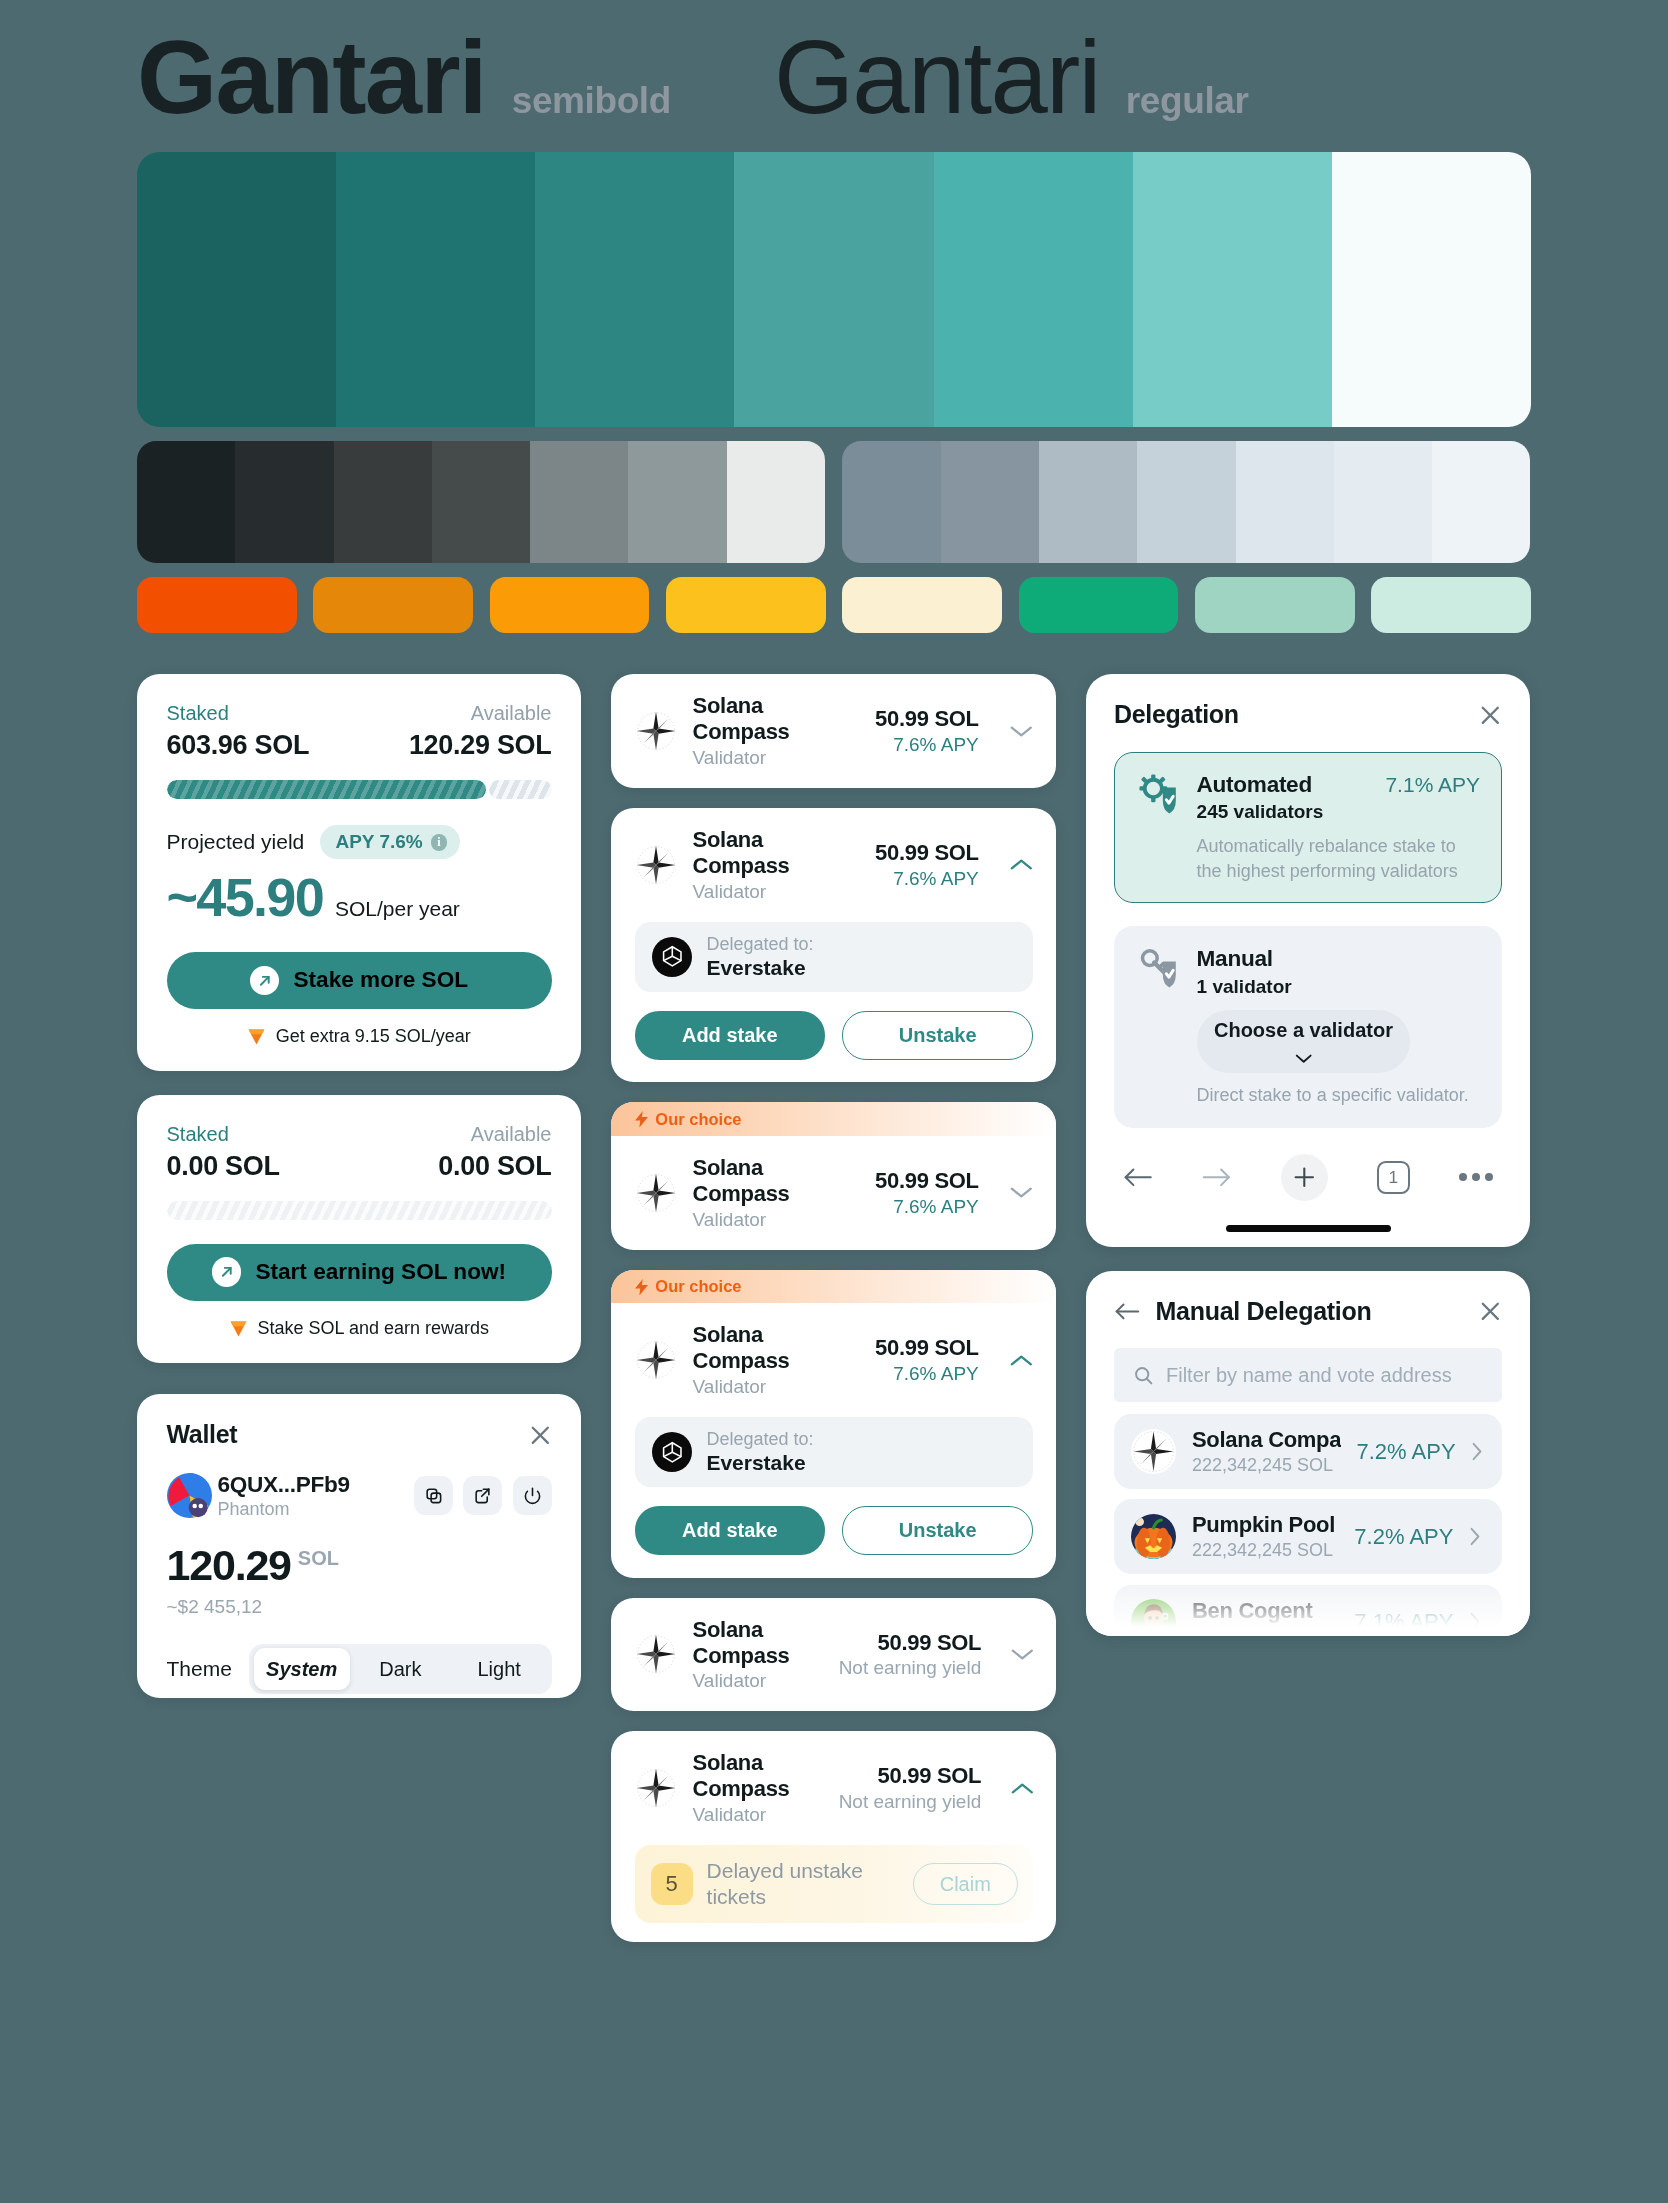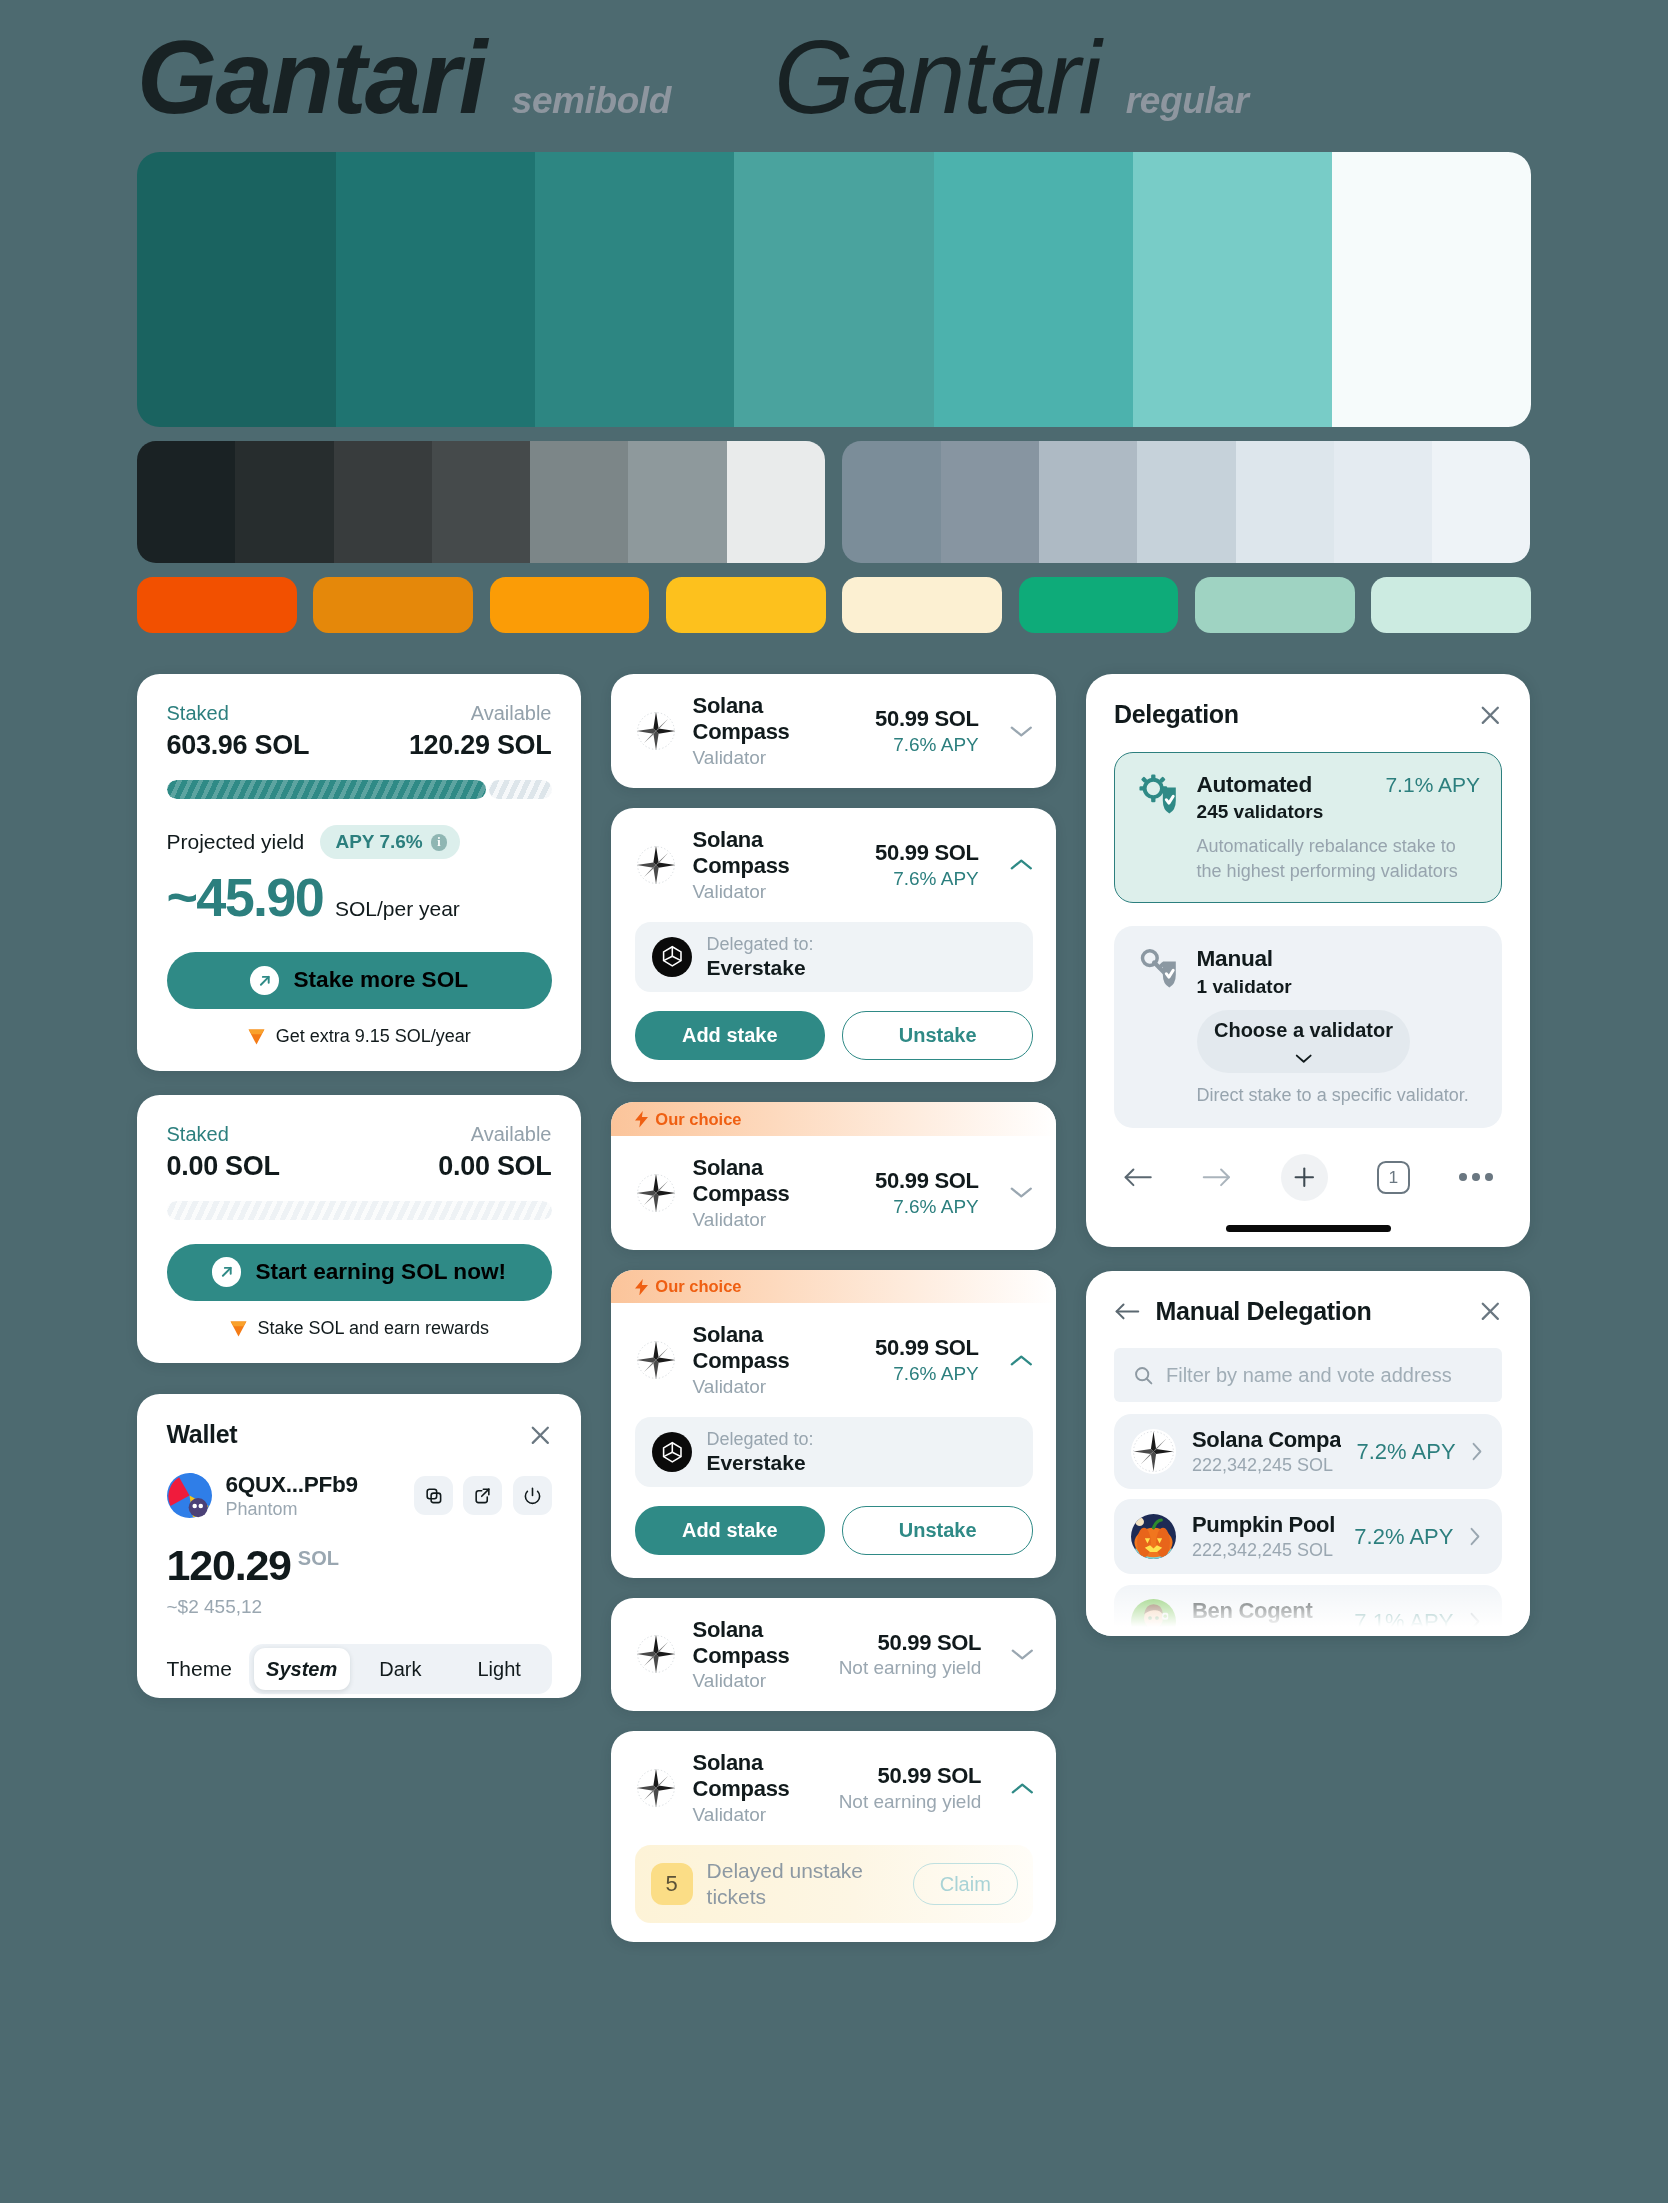--- a/index.html
+++ b/index.html
@@ -11,21 +11,20 @@
     position: relative;
     overflow: hidden;
   }
 
   
   .header {
     display: flex;
     align-items: baseline;
     padding: 19px 0 0 137px;
     height: 148px;
-    font-style: italic;
   }
   .font-block { display: flex; align-items: baseline; }
   .font-block.second { margin-left: 103px; }
   .font-name {
     font-size: 103px;
     color: #182224;
     letter-spacing: -1.7px;
     line-height: 1.15;
   }
   .font-name.semibold { font-weight: 600; }
@@ -236,21 +235,21 @@
     border: 1.3px solid #bfe0e0; background: transparent; color: #a9d3d6;
     border-radius: 22.6px; height: 42px; padding: 0 26px; font-size: 20px; cursor: pointer;
     font-family: "Liberation Sans", sans-serif;
   }
 
   
   .wallet { padding: 26px 29.5px 0 29.5px; height: 304px; overflow: hidden; position: relative; margin-top: 8px; }
   .wallet-head { display: flex; align-items: center; justify-content: space-between; }
   .wallet-title { font-size: 25px; font-weight: 700; color: #111a1c; letter-spacing: -0.3px; }
   .x-btn { width: 22.6px; height: 22.6px; cursor: pointer; }
-  .wallet-acct { display: flex; align-items: center; margin-top: 22.6px; gap: 14px; }
+  .wallet-acct { display: flex; align-items: center; margin-top: 22.6px; gap: 6px; }
   .phantom-av { width: 45px; height: 45px; flex: 0 0 45px; position: relative; }
   .acct-name { font-size: 22.6px; font-weight: 600; color: #111a1c; letter-spacing: -0.3px; }
   .acct-sub { font-size: 18px; color: #9aa7b1; margin-top: 0.9px; }
   .acct-actions { display: flex; gap: 10.4px; margin-left: auto; }
   .icon-sq {
     width: 39px; height: 39px; border-radius: 11.3px; background: #eef2f6;
     display: flex; align-items: center; justify-content: center; cursor: pointer;
   }
   .icon-sq svg { width: 19px; height: 19px; }
   .wallet-balance { display: flex; align-items: flex-start; margin-top: 24px; gap: 7px; }

